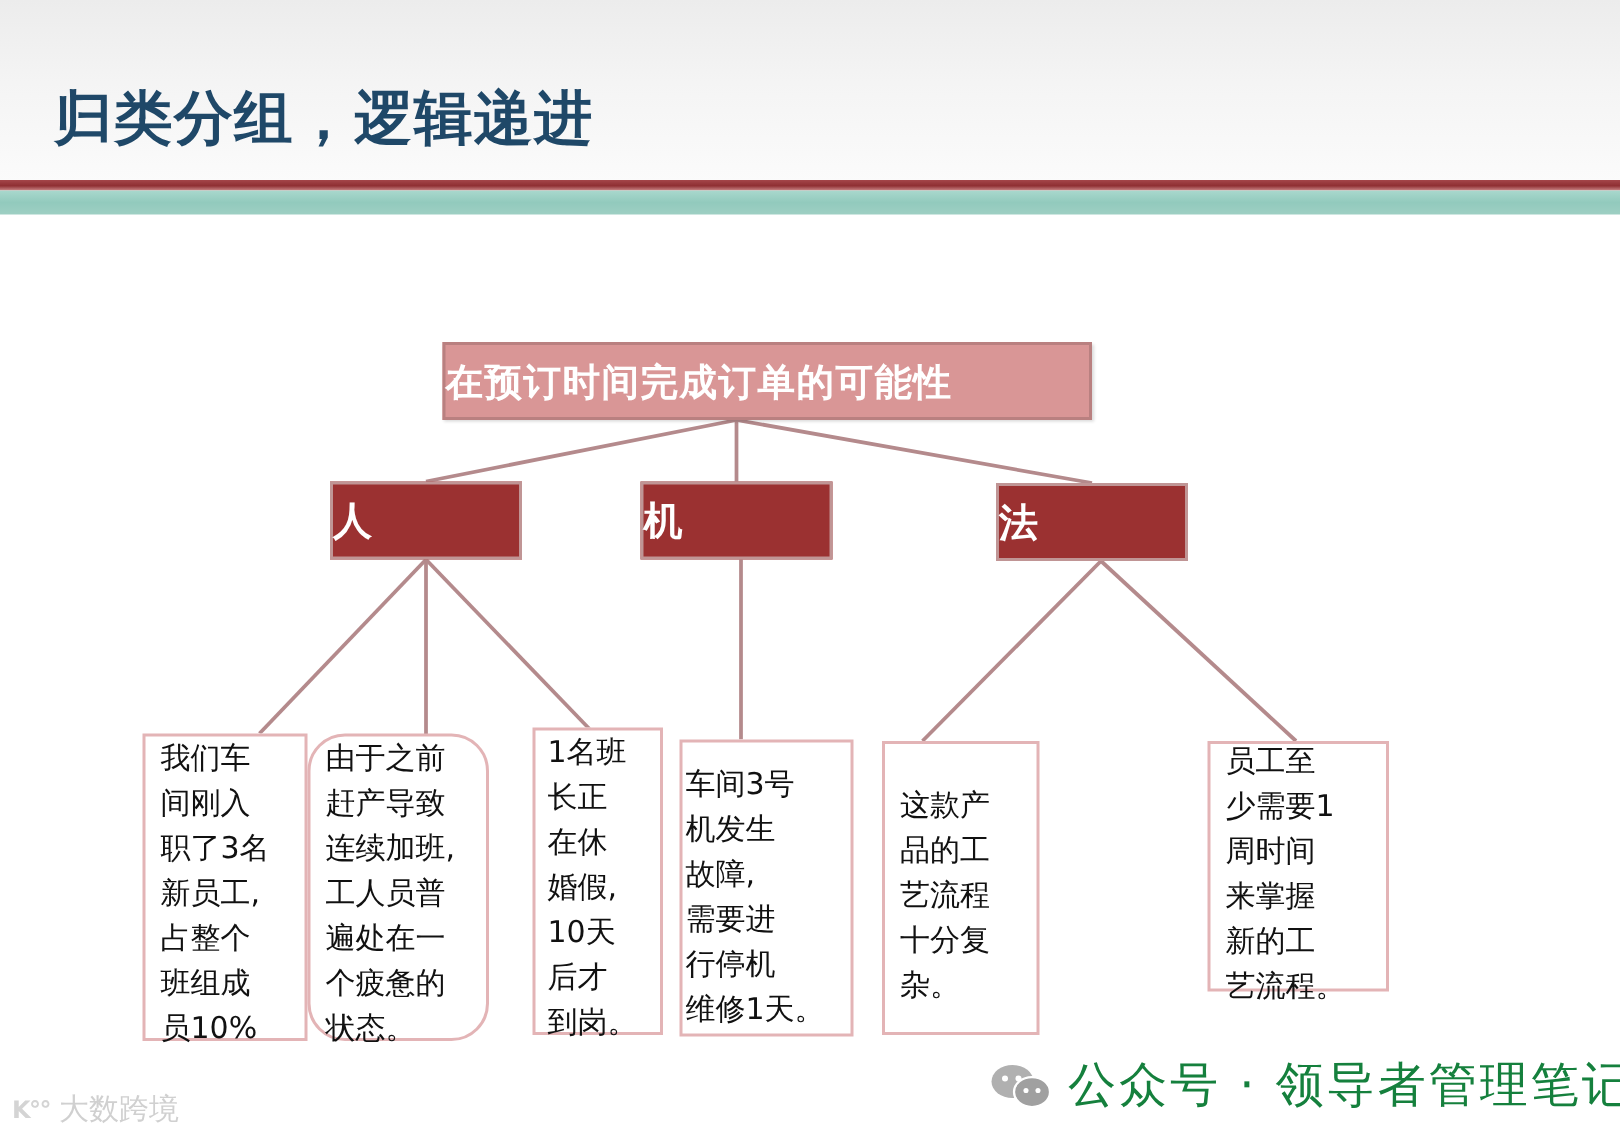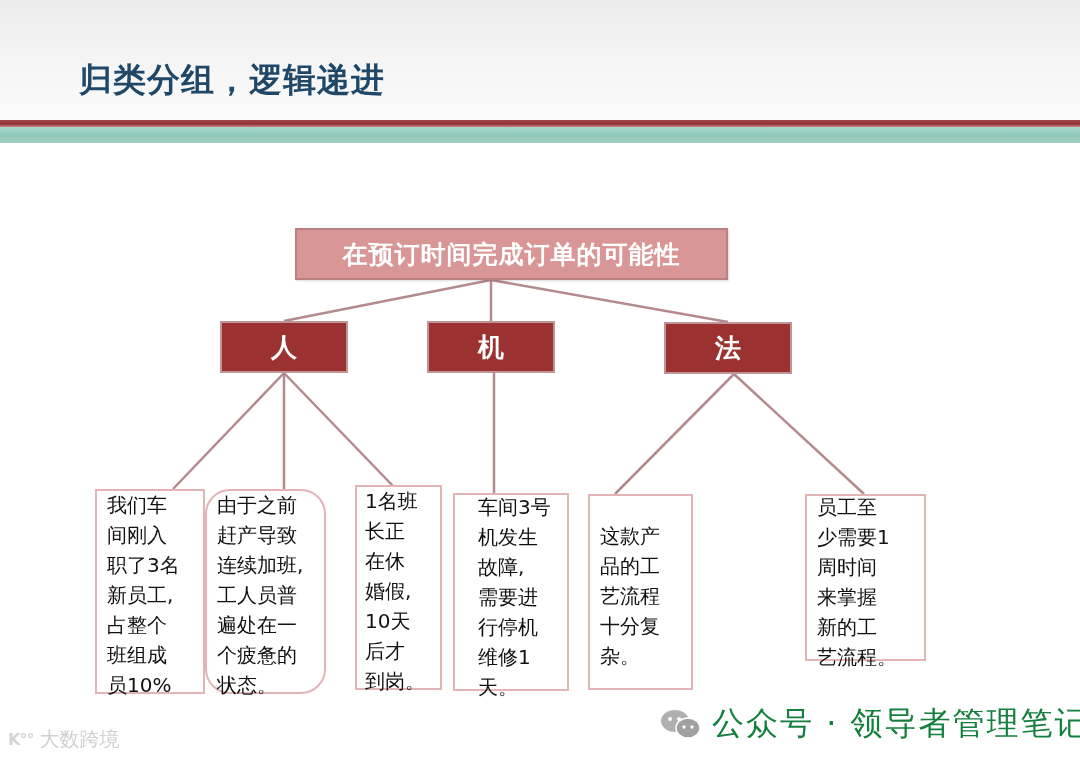--- a/index.html
+++ b/index.html
@@ -16,27 +16,26 @@
     }
     .header {
       position: absolute;
       left: 0; top: 0;
       width: 1080px; height: 121px;
       background: linear-gradient(180deg, #ececec 0%, #f4f4f4 45%, #fbfbfb 100%);
     }
     .page-title {
       position: absolute;
       left: 36px; top: 58px;
-      font-size: 33px;
+      font-size: 39px;
       font-weight: bold;
       color: #1f4868;
       letter-spacing: 1px;
       line-height: 44px;
       white-space: nowrap;
-      margin-left: 43px;
     }
     .stripe-red {
       position: absolute;
       left: 0; top: 120px;
       width: 1080px; height: 7px;
       background: linear-gradient(180deg, #a4464a 0%, #8f2f33 55%, #c98687 100%);
     }
     .stripe-teal {
       position: absolute;
       left: 0; top: 127px;
@@ -46,21 +45,21 @@
     svg.connectors {
       position: absolute;
       left: 0; top: 0;
       width: 1080px; height: 762px;
     }
     .node {
       position: absolute;
       box-sizing: border-box;
       display: flex;
       align-items: center;
-      justify-content: center;
+      justify-content: flex-start;
     }
     .root-node {
       left: 295px; top: 228px;
       width: 433px; height: 52px;
       background: #d99696;
       border: 2px solid #b98080;
       box-shadow: 1px 1px 2px rgba(0,0,0,0.15);
       color: #ffffff;
       font-size: 25px;
       font-weight: bold;
@@ -182,21 +181,21 @@
 </div>
 <div class="node leaf-node" style="left:343px; top:485px; width:87px; height:205px; padding-left:8px;">
   <span class="leaf-text">1名班
 长正
 在休
 婚假,
 10天
 后才
 到岗。</span>
 </div>
-<div class="node leaf-node" style="left:441px; top:493px; width:116px; height:198px; padding-top:10px; padding-left:23px;">
+<div class="node leaf-node" style="left:441px; top:493px; width:116px; height:198px; padding-top:10px; padding-left:2px;">
   <span class="leaf-text">车间3号
 机发生
 故障,
 需要进
 行停机
 维修1天。</span>
 </div>
 <div class="node leaf-node" style="left:576px; top:494px; width:105px; height:196px; padding-top:8px;">
   <span class="leaf-text">这款产
 品的工

